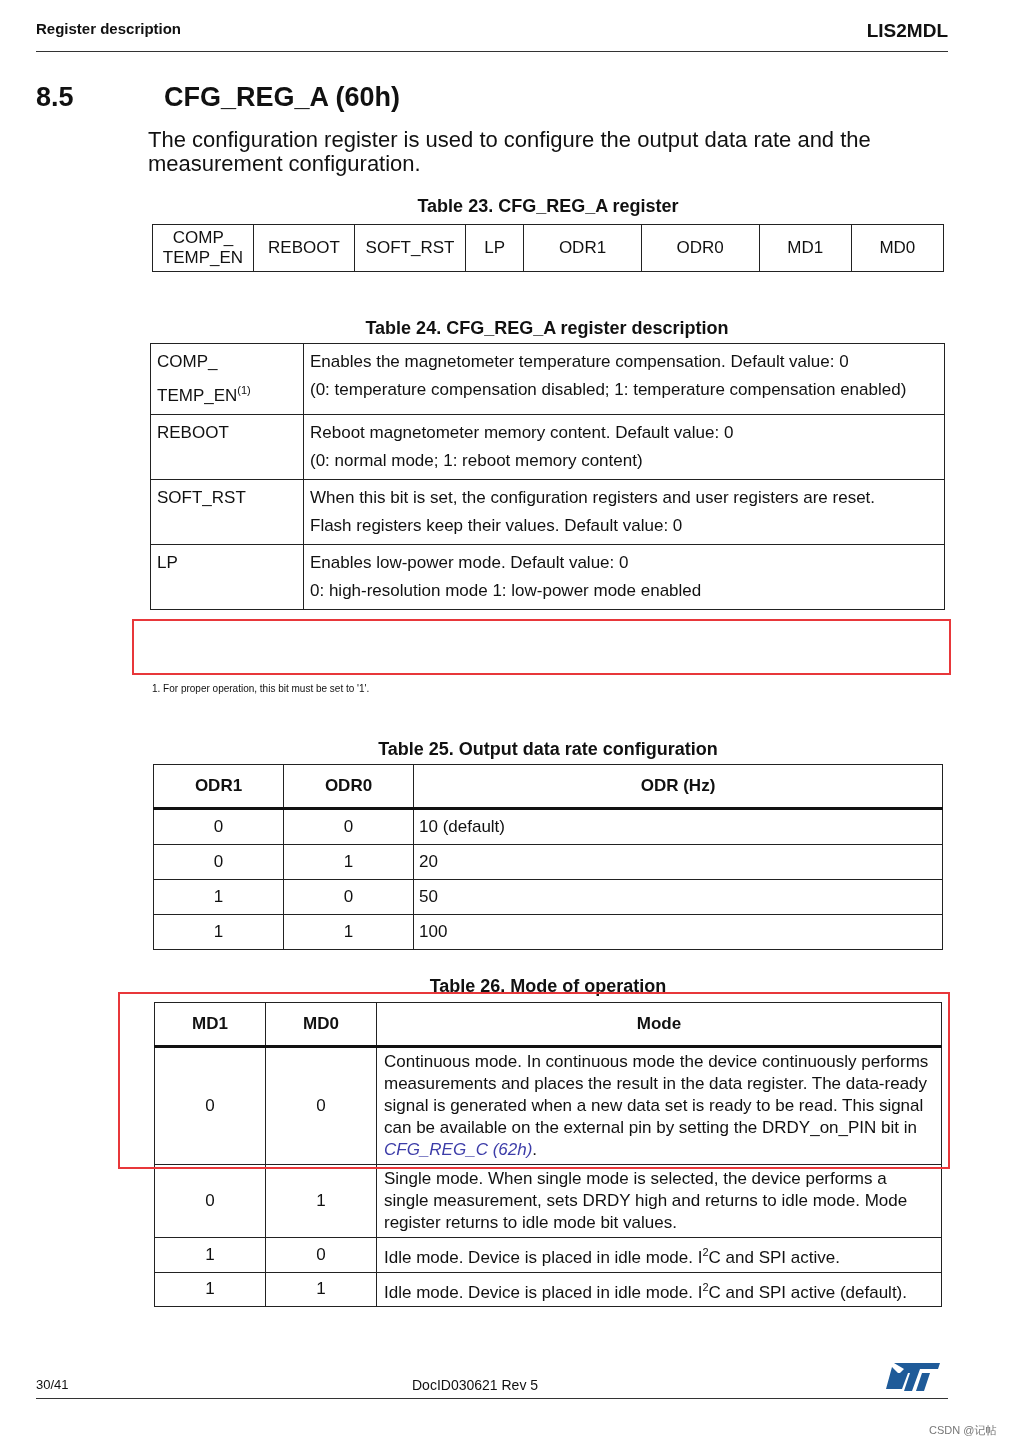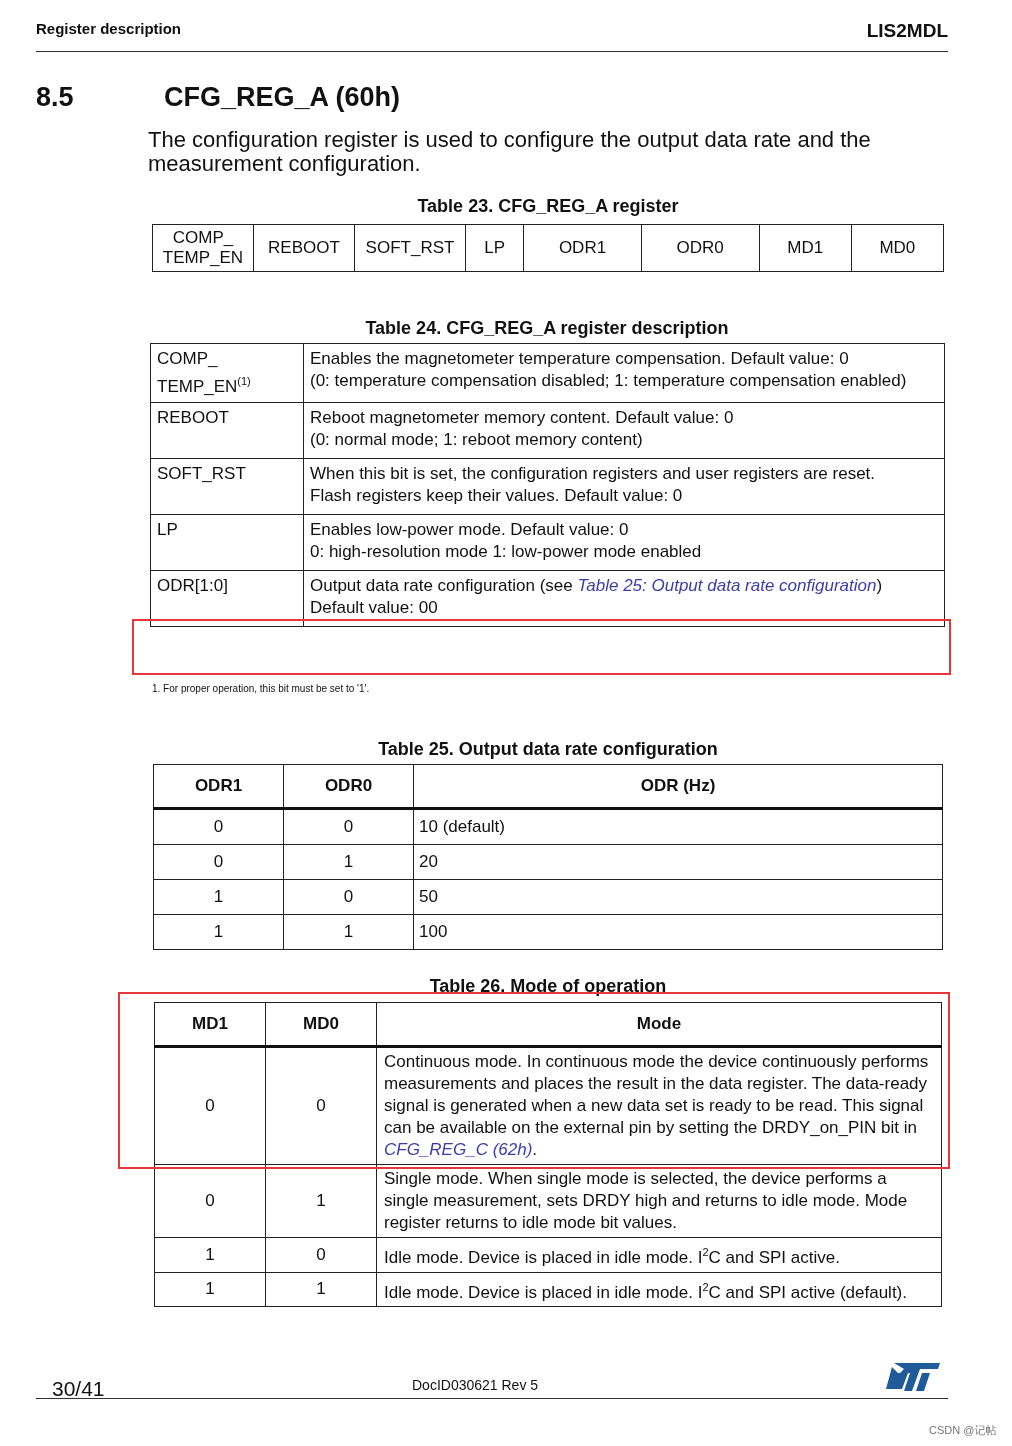--- a/index.html
+++ b/index.html
@@ -8,30 +8,30 @@
   .hdr-left { left:36px; top:20px; font-size:15px; font-weight:bold; }
   .hdr-right { right:64px; top:20px; font-size:19px; font-weight:bold; }
   .hdr-rule { left:36px; top:51px; width:912px; height:1px; background:#333; }
   .sec-num { left:36px; top:82px; font-size:27px; font-weight:bold; }
   .sec-title { left:164px; top:82px; font-size:27px; font-weight:bold; }
   .intro { left:148px; top:128px; width:800px; font-size:22px; line-height:24px; }
   .caption { font-size:18px; font-weight:bold; text-align:center; }
   table { border-collapse:collapse; position:absolute; font-size:17px; }
   td, th { border:1.5px solid #222; }
   .t23 td { text-align:center; height:46px; line-height:20px; padding:0 2px; }
-  .t24 td { vertical-align:top; padding:4px 6px; line-height:22px; height:47px; }
+  .t24 td { vertical-align:top; padding:4px 6px; line-height:28px; height:47px; }
   .link { color:#3c3ca8; font-style:italic; }
   .t25 th, .t26 th { font-weight:bold; height:40px; border-bottom:3px solid #111; }
   .t25 td { height:32px; }
   .c { text-align:center; }
   .l { text-align:left; padding-left:5px; }
   .t26 td { line-height:22px; padding:3px 7px; }
   .footnote { left:152px; top:683px; font-size:10px; }
   .redbox { border:2px solid #e8373a; position:absolute; }
-  .ftr-left { left:52px; top:1377px; font-size:21px; }
+  .ftr-left { left:36px; top:1377px; font-size:13px; }
   .ftr-mid { left:412px; top:1377px; font-size:14px; }
   .ftr-rule { left:36px; top:1398px; width:912px; height:1px; background:#333; }
   .logo { left:884px; top:1361px; }
   .wm { left:929px; top:1423px; font-size:11px; color:#777; }
   sup { font-size:11px; }
 </style>
 </head>
 <body>
 
 <div class="abs hdr-left">Register description</div>
@@ -80,27 +80,20 @@
     <td>
           <div>When this bit is set, the configuration registers and user registers are reset.</div>
           <div>Flash registers keep their values. Default value: 0</div>
         </td>
   </tr>
   <tr>
     <td>LP</td>
     <td>
           <div>Enables low-power mode. Default value: 0</div>
           <div>0: high-resolution mode 1: low-power mode enabled</div>
-        </td>
-  </tr>
-  <tr>
-    <td>ODR[1:0]</td>
-    <td>
-          <div><span>Output data rate configuration (see </span><span class="link">Table 25: Output data rate configuration</span><span>)</span></div>
-          <div>Default value: 00</div>
         </td>
   </tr>
 </tbody>
   </table>
 <div class="redbox" style="left:132px;top:619px;width:815px;height:52px;"></div>
 <div class="abs footnote">1.   For proper operation, this bit must be set to '1'.</div>
 
 <div class="abs caption" style="left:153px;top:739px;width:790px;">Table 25. Output data rate configuration</div>
 <table class="t25" style="left:153px;top:764px;width:790px;">
   <tbody>

